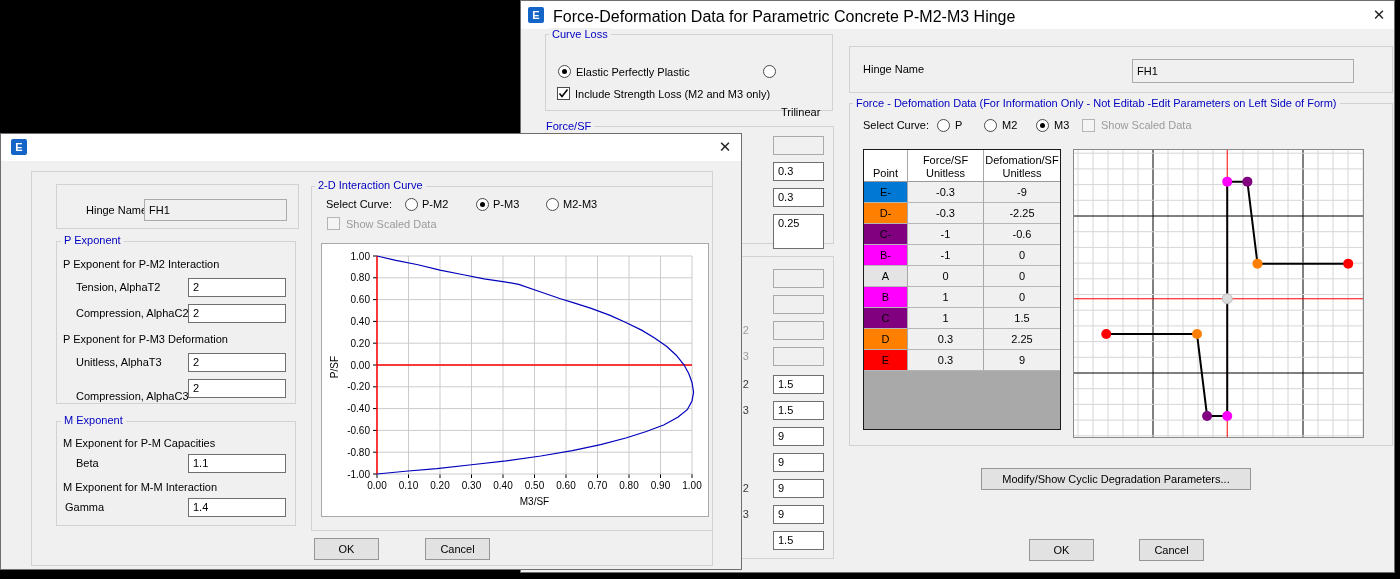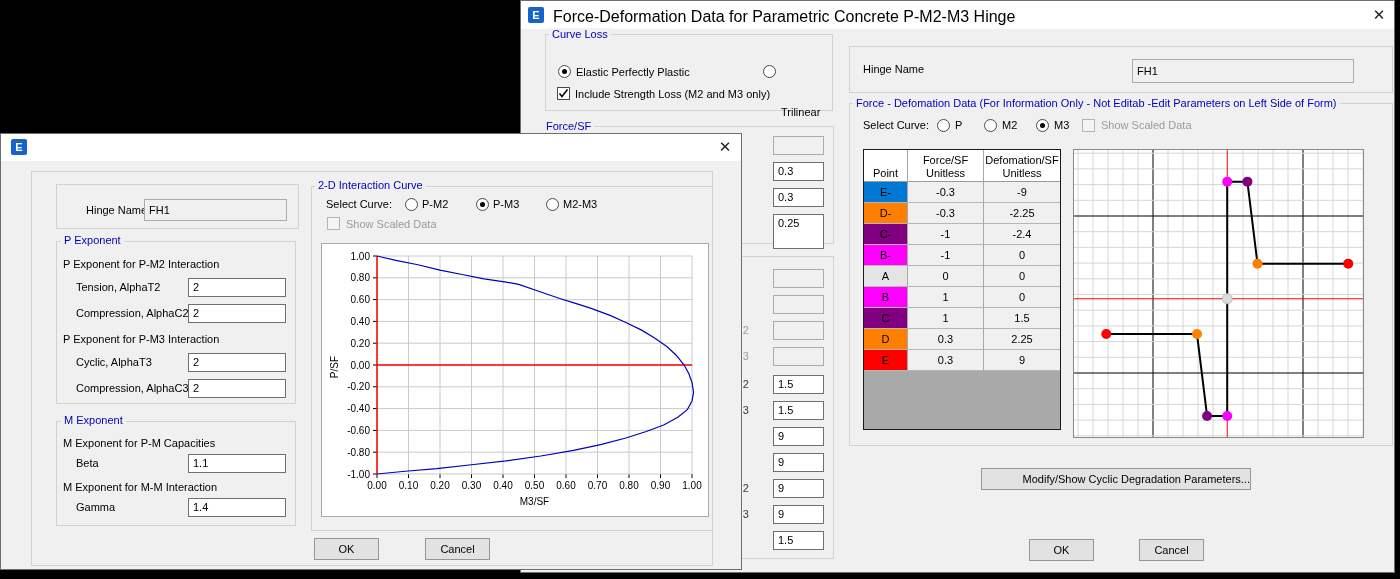--- a/index.html
+++ b/index.html
@@ -129,21 +129,21 @@
         <div class="c val" style="width: 76px; border-right: none;">-9</div>
       </div>
       <div class="fd-row">
         <div class="c" style="width: 44px; background: rgb(255, 128, 0);">D-</div>
         <div class="c val" style="width: 76px;">-0.3</div>
         <div class="c val" style="width: 76px; border-right: none;">-2.25</div>
       </div>
       <div class="fd-row">
         <div class="c" style="width: 44px; background: rgb(128, 0, 128);">C-</div>
         <div class="c val" style="width: 76px;">-1</div>
-        <div class="c val" style="width: 76px; border-right: none;">-2.4</div>
+        <div class="c val" style="width: 76px; border-right: none;">-0.6</div>
       </div>
       <div class="fd-row">
         <div class="c" style="width: 44px; background: rgb(255, 0, 255);">B-</div>
         <div class="c val" style="width: 76px;">-1</div>
         <div class="c val" style="width: 76px; border-right: none;">0</div>
       </div>
       <div class="fd-row">
         <div class="c" style="width: 44px; background: rgb(228, 228, 228);">A</div>
         <div class="c val" style="width: 76px;">0</div>
         <div class="c val" style="width: 76px; border-right: none;">0</div>
@@ -216,21 +216,21 @@
         <circle cx="122.99302325581395" cy="183.9142857142857" r="5" fill="#ff8000" stroke="none" stroke-width="1"></circle>
         <circle cx="133.07441860465116" cy="265.9142857142857" r="5" fill="#800080" stroke="none" stroke-width="1"></circle>
         <circle cx="153.23720930232557" cy="265.9142857142857" r="5" fill="#ff00ff" stroke="none" stroke-width="1"></circle>
         <circle cx="153.23720930232557" cy="148.77142857142857" r="5" fill="#dcdcdc" stroke="#bdbdbd" stroke-width="1"></circle>
         <circle cx="153.23720930232557" cy="31.62857142857143" r="5" fill="#ff00ff" stroke="none" stroke-width="1"></circle>
         <circle cx="173.4" cy="31.62857142857143" r="5" fill="#800080" stroke="none" stroke-width="1"></circle>
         <circle cx="183.48139534883722" cy="113.62857142857142" r="5" fill="#ff8000" stroke="none" stroke-width="1"></circle>
         <circle cx="274.21395348837206" cy="113.62857142857142" r="5" fill="#ff0000" stroke="none" stroke-width="1"></circle>
       </svg></div>
 
-  <div class="btn" style="left:460px; top:467px; width:270px; height:22px;text-align:right;">Modify/Show Cyclic Degradation Parameters...</div>
+  <div class="btn" style="left:460px; top:467px; width:270px; height:22px;">Modify/Show Cyclic Degradation Parameters...</div>
   <div class="btn" style="left:508px; top:538px; width:65px; height:22px;">OK</div>
   <div class="btn" style="left:618px; top:538px; width:65px; height:22px;">Cancel</div>
 </div>
 
 <div class="dlg" id="dlgB" style="left:0; top:133px; width:742px; height:437px; z-index:2;">
   <div class="titlebar" style="height:27px;">
     <div class="app-icon" style="left:10px; top:5px;">E</div>
     <div class="close-x" style="left:714px; top:3px;">✕</div>
   </div>
 
@@ -240,33 +240,33 @@
   <div class="lbl" style="left:85px; top:70px;">Hinge Name</div>
   <div class="field dis" style="left:143px; top:65px; width:143px; height:22px; line-height:18px;">FH1</div>
 
   <div class="grp" style="left:55px; top:107px; width:240px; height:163px;"></div>
   <div class="grp-label" style="left:60px; top:100px;">P Exponent</div>
   <div class="lbl" style="left:62px; top:124px;">P Exponent for P-M2 Interaction</div>
   <div class="lbl" style="left:75px; top:147px;">Tension,  AlphaT2</div>
   <div class="field" style="left:187px; top:144px; width:98px; height:19px;">2</div>
   <div class="lbl" style="left:75px; top:173px;">Compression,  AlphaC2</div>
   <div class="field" style="left:187px; top:170px; width:98px; height:19px;">2</div>
-  <div class="lbl" style="left:62px; top:199px;">P Exponent for P-M3 Interaction</div>
-  <div class="lbl" style="left:75px; top:222px;">Cyclic,  AlphaT3</div>
+  <div class="lbl" style="left:62px; top:199px;">P Exponent for P-M3 Deformation</div>
+  <div class="lbl" style="left:75px; top:222px;">Unitless,  AlphaT3</div>
   <div class="field" style="left:187px; top:219px; width:98px; height:19px;">2</div>
-  <div class="lbl" style="left:75px; top:248px;">Compression,  AlphaC3</div>
+  <div class="lbl" style="left:75px; top:256px;">Compression,  AlphaC3</div>
   <div class="field" style="left:187px; top:245px; width:98px; height:19px;">2</div>
 
   <div class="grp" style="left:55px; top:287px; width:240px; height:105px;"></div>
   <div class="grp-label" style="left:60px; top:280px;">M Exponent</div>
   <div class="lbl" style="left:62px; top:303px;">M Exponent for P-M Capacities</div>
   <div class="lbl" style="left:75px; top:323px;">Beta</div>
   <div class="field" style="left:187px; top:320px; width:98px; height:19px;">1.1</div>
   <div class="lbl" style="left:62px; top:347px;">M Exponent for M-M Interaction</div>
-  <div class="lbl" style="left:75px; top:367px;">Gamma</div>
+  <div class="lbl" style="left:64px; top:367px;">Gamma</div>
   <div class="field" style="left:187px; top:364px; width:98px; height:19px;">1.4</div>
 
   <div class="grp" style="left:310px; top:52px; width:402px; height:345px;"></div>
   <div class="grp-label" style="left:314px; top:45px;text-align:right;">2-D Interaction Curve</div>
   <div class="lbl" style="left:325px; top:64px;">Select Curve:</div>
   <div class="radio" style="left:404px; top:64px;"></div>
   <div class="lbl" style="left:421px; top:64px;">P-M2</div>
   <div class="radio" style="left:475px; top:64px;">
       <div class="dot"></div>
     </div>

